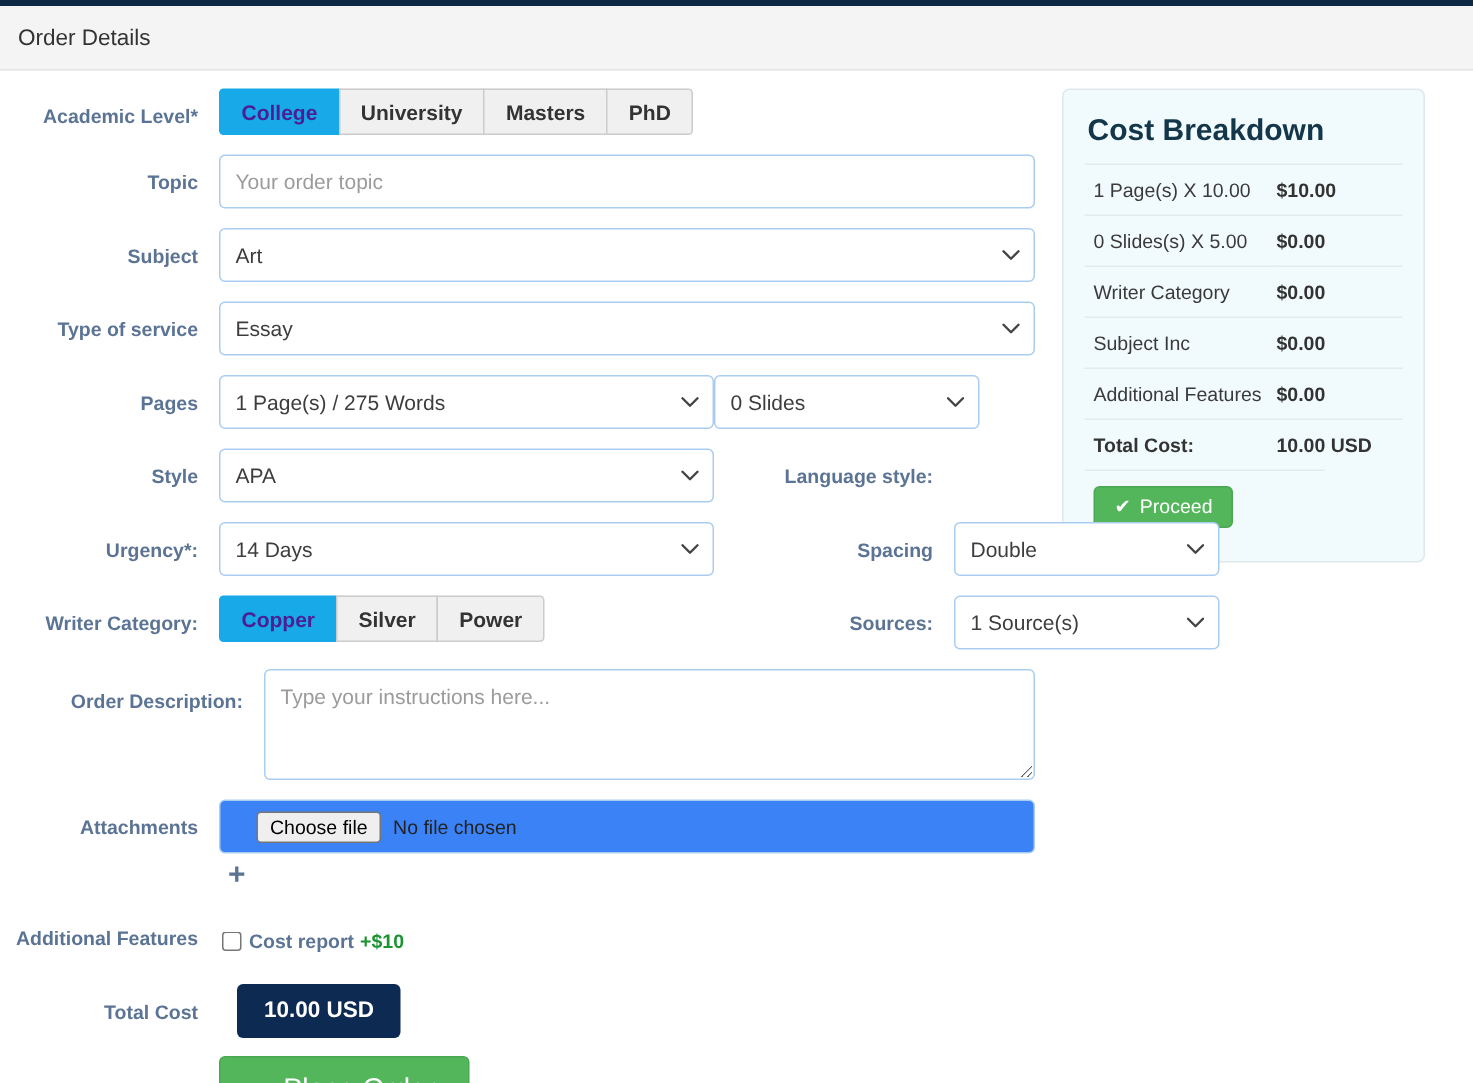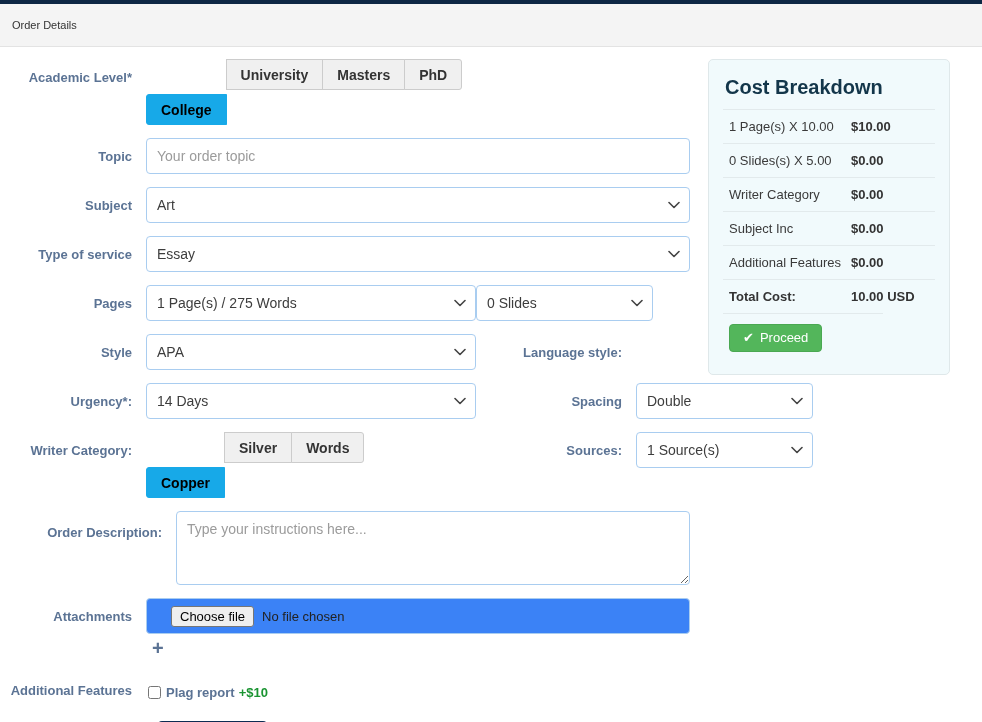--- a/index.html
+++ b/index.html
@@ -16,21 +16,21 @@
   
   .topbar { height: 4px; background: #0d2744; }
   .panel-header {
     height: 43px;
     background: #f4f4f4;
     border-bottom: 1px solid #e3e3e3;
     display: flex; align-items: center;
     padding-left: 12px;
   }
   .panel-header-title {
-    font-size: 11px; color: #333333;
+    font-size: 15px; color: #333333;
     font-family: "Liberation Sans", sans-serif;
   }
 
   
   .body-wrap { display: flex; padding-top: 12px; }
   .form-col { width: 690px; flex: 0 0 690px; }
   .side-col { flex: 1 1 auto; padding-left: 18px; }
 
   
   .row { display: flex; align-items: flex-start; margin-bottom: 13px; }
@@ -76,21 +76,21 @@
     font-size: 14px; font-weight: bold;
     height: 31px; padding: 0 14px;
     border: 1px solid #cccccc;
     background: #f0f0f0; color: #333333;
     cursor: pointer;
     margin-left: -1px;
   }
   .btngroup button:first-child { margin-left: 0; border-radius: 3px 0 0 3px; }
   .btngroup button:last-child { border-radius: 0 3px 3px 0; }
   .btngroup button.on {
-    background: #17a9e8; border-color: #17a9e8; color: #000000; margin-top: 35px;
+    background: #17a9e8; border-color: #17a9e8; color: #4c1d95;
   }
 
   
   .split { display: flex; align-items: flex-start; }
   .split .half-a { width: 330px; flex: 0 0 330px; }
   .split .mid-lbl {
     width: 160px; flex: 0 0 160px;
     text-align: right; padding-right: 14px; padding-top: 11px;
     font-size: 13px; font-weight: bold; color: #5b7394;
   }
@@ -329,21 +329,21 @@
         </div>
       </div>
 
       <div class="row">
         <div class="lbl">Writer Category:</div>
         <div class="ctl split">
           <div class="half-a">
             <div class="btngroup">
               <button class="on">Copper</button>
               <button>Silver</button>
-              <button>Words</button>
+              <button>Power</button>
             </div>
           </div>
           <div class="mid-lbl">Sources:</div>
           <div class="half-b">
             <div class="sel-wrap">
               <select class="fld">
                 <option>1 Source(s)</option>
               </select>
               <span class="chev">
                 <svg width="12" height="8" viewBox="0 0 12 8">
@@ -371,21 +371,21 @@
           </div>
           <span class="plus-add">+</span>
         </div>
       </div>
 
       <div class="row">
         <div class="lbl">Additional Features</div>
         <div class="ctl">
           <div class="feat">
             <input type="checkbox" style="">
-            <span class="fname">Plag report</span>
+            <span class="fname">Cost report</span>
             <span class="fprice">+$10</span>
           </div>
         </div>
       </div>
 
       <div class="row">
         <div class="lbl">Total Cost</div>
         <div class="ctl">
           <div class="total-row">
             <span class="cost-badge">10.00 USD</span>

